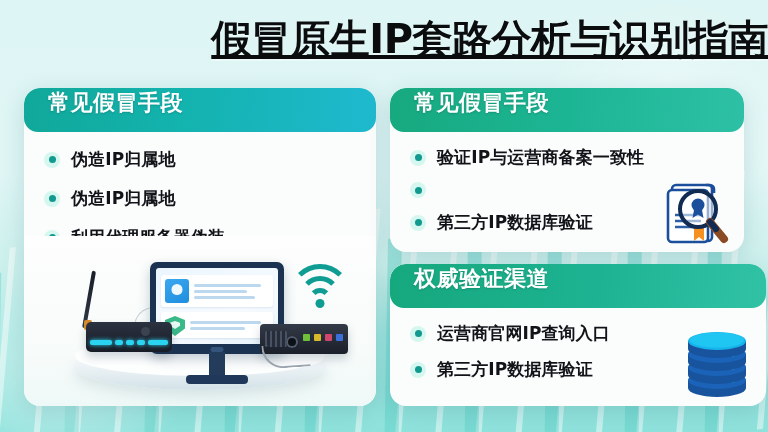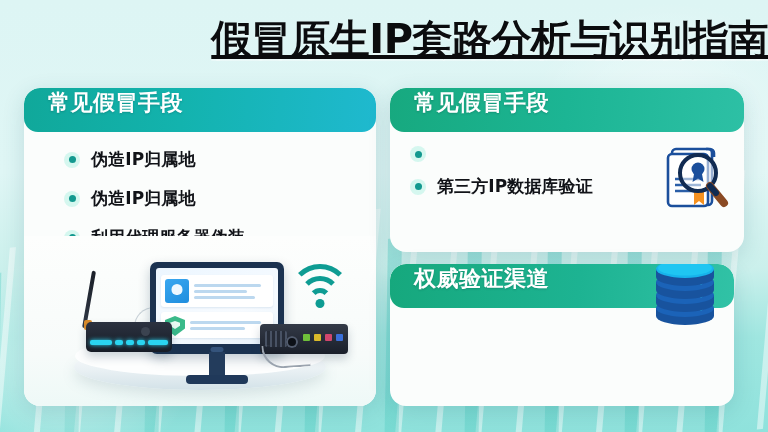--- a/index.html
+++ b/index.html
@@ -57,24 +57,24 @@
   ul.bullets{list-style:none;margin:0;padding:0;}
   ul.bullets li{display:flex;align-items:center;gap:11px;margin:0 0 13px 0;}
   .dot{flex:0 0 auto;width:16px;height:16px;border-radius:50%;
     background:#d5f7ef;display:flex;align-items:center;justify-content:center;}
   .dot i{display:block;width:7px;height:7px;border-radius:50%;background:#13998f;}
   .btxt{font-size:17px;font-weight:700;color:#111318;white-space:nowrap;
     font-family:"DejaVu Sans","Liberation Sans",sans-serif;letter-spacing:.1px;}
 
   
   #card-left{left:24px;top:88px;width:352px;height:318px;}
-  #card-left .card-body{padding-top:16px;margin-left:20px;}
+  #card-left .card-body{padding-top:16px;}
   #card-left ul.bullets li{margin-bottom:16px;}
   #card-rt{left:390px;top:88px;width:354px;height:164px;}
-  #card-rb{left:390px;top:264px;width:344px;height:142px;}
+  #card-rb{left:390px;top:264px;width:376px;height:142px;}
 
   
   .illus{position:absolute;left:0;right:0;bottom:0;height:170px;overflow:hidden;
     background:linear-gradient(180deg,#fdfefd 0%,#f7fbfa 70%,#eef9f7 100%);}
   .platform{position:absolute;left:50%;transform:translateX(-50%);bottom:16px;
     width:252px;height:46px;border-radius:50%;
     background:linear-gradient(180deg,#ffffff 0%,#eaf1f4 55%,#d3e2e8 100%);
     box-shadow:0 6px 14px rgba(90,130,140,.18);}
   .platform-top{position:absolute;left:50%;transform:translateX(-50%);bottom:30px;
     width:250px;height:40px;border-radius:50%;background:#fdfefe;}
@@ -272,20 +272,26 @@
   <div class="card" id="card-rt">
     <div class="card-head head-green">
       <h2>常见假冒手段</h2>
     </div>
     <div class="card-body">
       <ul class="bullets">
         <li>
           <span class="dot">
               <i></i>
             </span>
+          <span class="btxt">验证IP与运营商备案一致性</span>
+        </li>
+        <li>
+          <span class="dot">
+              <i></i>
+            </span>
         </li>
         <li>
           <span class="dot">
               <i></i>
             </span>
           <span class="btxt">第三方IP数据库验证</span>
         </li>
       </ul>
 
       <svg class="cert-icon" viewBox="0 0 74 72">
@@ -303,20 +309,34 @@
         <line x1="50" y1="41" x2="56" y2="48" stroke="#112b52" stroke-width="6" stroke-linecap="round"></line>
       </svg>
     </div>
   </div>
 
   <div class="card" id="card-rb">
     <div class="card-head head-green2">
       <h2>权威验证渠道</h2>
     </div>
     <div class="card-body">
+      <ul class="bullets">
+        <li>
+          <span class="dot">
+              <i></i>
+            </span>
+          <span class="btxt">运营商官网IP查询入口</span>
+        </li>
+        <li>
+          <span class="dot">
+              <i></i>
+            </span>
+          <span class="btxt">第三方IP数据库验证</span>
+        </li>
+      </ul>
 
       <svg class="db-icon" viewBox="0 0 70 74">
         <g>
           <path d="M6 56 h58 v8 a29 9 0 0 1 -58 0 z" fill="#18539e"></path>
           <ellipse cx="35" cy="56" rx="29" ry="9" fill="#1b63b8"></ellipse>
           <circle cx="51" cy="56" r="2.4" fill="#2fd3f5"></circle>
         </g>
         <g>
           <path d="M6 43 h58 v8 a29 9 0 0 1 -58 0 z" fill="#18539e"></path>
           <ellipse cx="35" cy="43" rx="29" ry="9" fill="#1b63b8"></ellipse>

